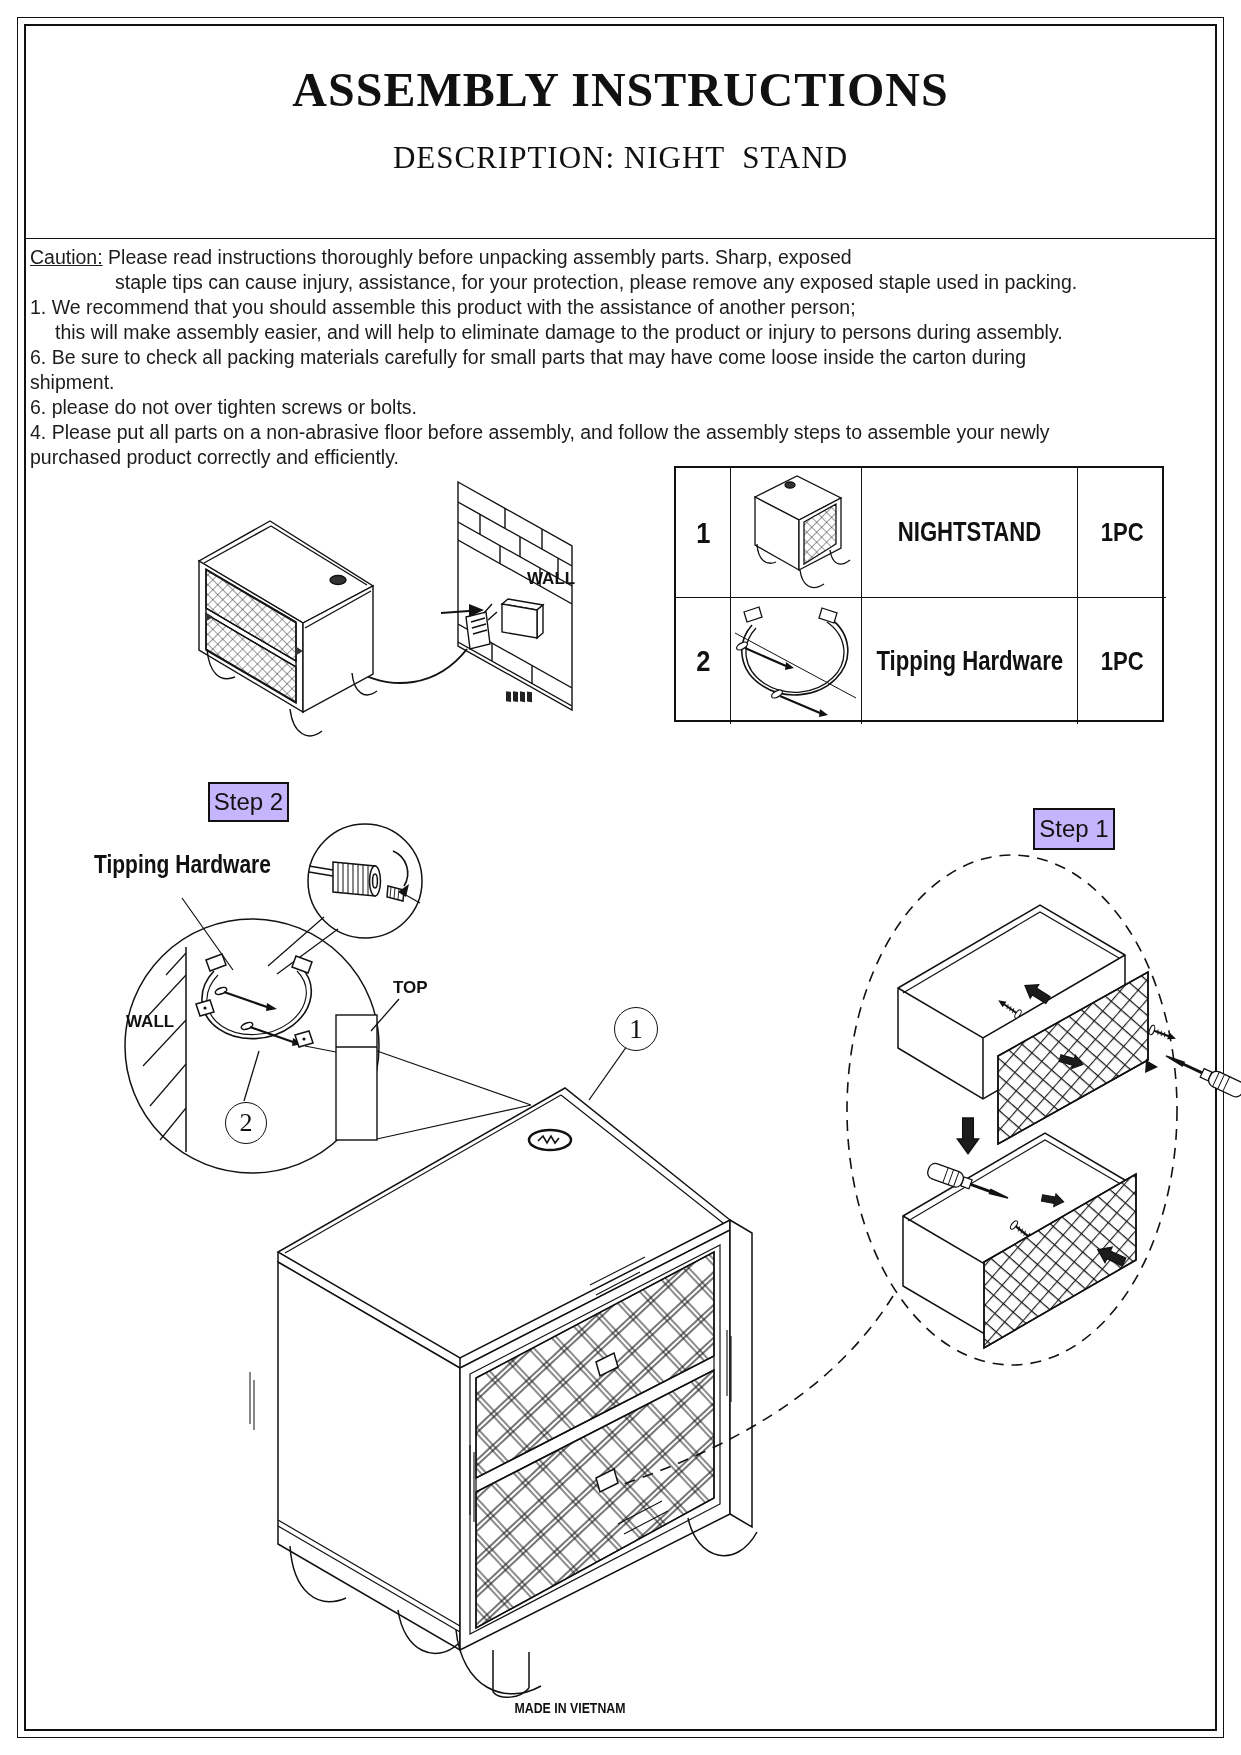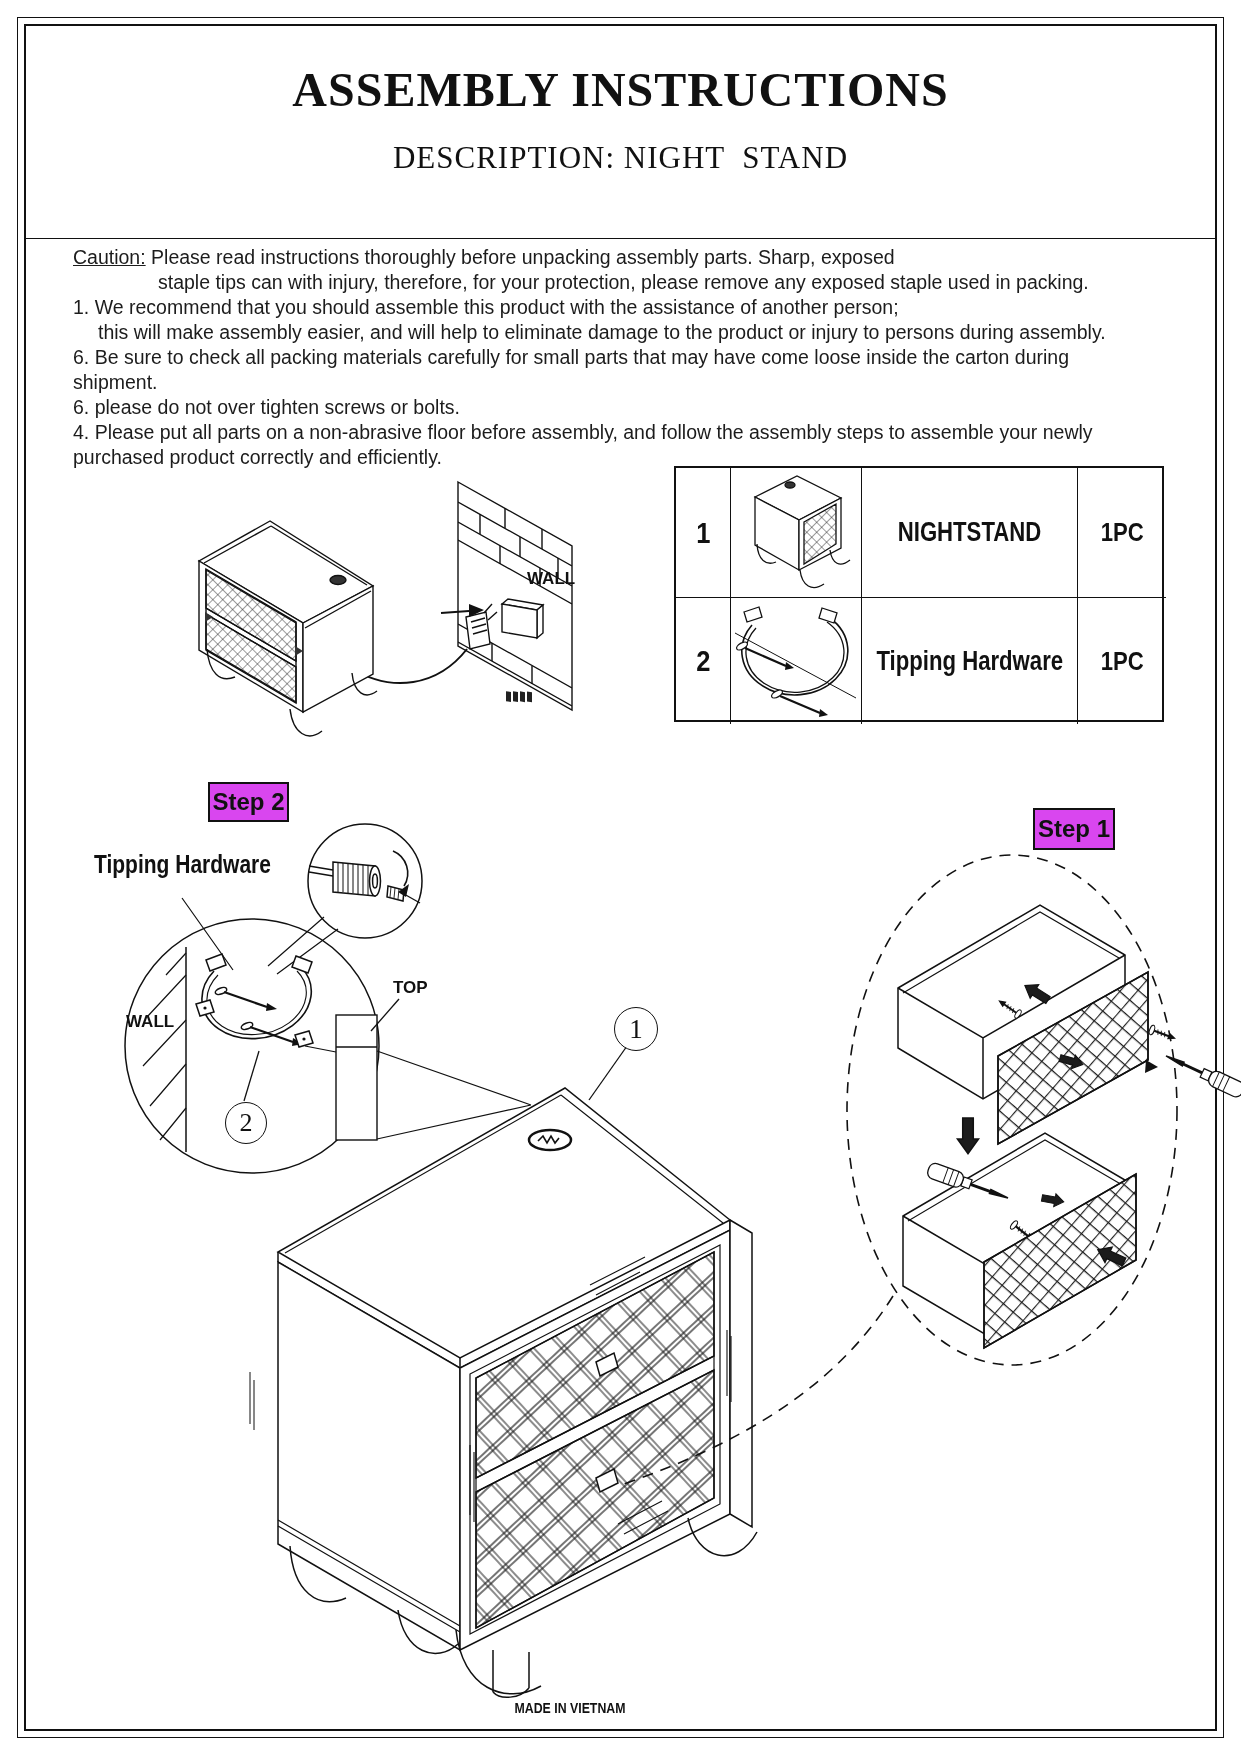--- a/index.html
+++ b/index.html
@@ -6,61 +6,61 @@
   .page{position:relative;width:1241px;height:1755px;background:#ffffff;
         font-family:"Liberation Sans",sans-serif;color:#111;overflow:hidden;}
   .border-outer{position:absolute;left:17px;top:17px;right:17px;bottom:17px;border:1.6px solid #111;}
   .border-inner{position:absolute;left:24px;top:24px;right:24px;bottom:24px;border:2px solid #111;}
   .title-rule{position:absolute;left:24px;right:24px;top:238px;border-top:1.8px solid #111;}
   .page-title{position:absolute;left:0;right:0;top:62px;text-align:center;
       font-family:"Liberation Serif",serif;font-weight:bold;font-size:48px;letter-spacing:1px;}
   .page-desc{position:absolute;left:0;right:0;top:140px;text-align:center;
       font-family:"Liberation Serif",serif;font-size:31px;letter-spacing:1px;white-space:pre;}
   .caution{position:absolute;left:30px;top:245px;width:1180px;font-size:19.5px;line-height:25px;color:#1c1c1c;}
-  .cline{height:25px;white-space:pre;margin-left:43px;}
+  .cline{height:25px;white-space:pre;}
   .ind1{padding-left:85px;}
   .ind2{padding-left:25px;}
   .c-label{text-decoration:underline;}
   svg.diagram{position:absolute;left:0;top:0;z-index:1;}
   
   .parts-table{position:absolute;left:674px;top:466px;width:490px;height:256px;z-index:2;
       display:grid;grid-template-columns:55px 131px 216px 88px;grid-template-rows:130px 126px;
       border:2.2px solid #111;box-sizing:border-box;background:transparent;}
   .pcell{border-right:1.8px solid #111;border-bottom:1.8px solid #111;
       display:flex;align-items:center;justify-content:center;box-sizing:border-box;}
   .pcell.lastcol{border-right:none;}
   .pcell.lastrow{border-bottom:none;}
   .pnum{font-weight:bold;font-size:30px;transform:scaleX(.85);}
   .pname{font-weight:bold;font-size:27px;transform:scaleX(.82);white-space:nowrap;}
   .pqty{font-weight:bold;font-size:26px;transform:scaleX(.85);}
   
   .lbl{position:absolute;z-index:3;font-weight:bold;color:#111;white-space:nowrap;}
   .cond{transform:scaleX(.84);transform-origin:left top;}
   .stepbox{position:absolute;z-index:3;border:2px solid #111;display:flex;align-items:center;justify-content:center;
-      font-weight:bold;font-size:24px;background:#d946ef;}
+      font-weight:normal;font-size:24px;background:#c4b5fd;}
   .callout{position:absolute;z-index:3;border:1.7px solid #111;border-radius:50%;background:#fff;
       display:flex;align-items:center;justify-content:center;font-family:"Liberation Serif",serif;font-size:27px;}
   .made-in{position:absolute;z-index:3;left:430px;top:1700px;width:280px;text-align:center;
       font-weight:bold;font-size:14px;transform:scaleX(.88);}
 </style>
 </head>
 <body>
 
 <div class="page">
 
   <div class="border-outer"></div>
   <div class="border-inner"></div>
 
   <div class="page-title">ASSEMBLY INSTRUCTIONS</div>
   <div class="page-desc">DESCRIPTION: NIGHT  STAND</div>
   <div class="title-rule"></div>
 
   <div class="caution">
     <div class="cline"><span class="c-label">Caution:</span><span> Please read instructions thoroughly before unpacking assembly parts. Sharp, exposed</span></div>
-    <div class="cline ind1">staple tips can with injury, therefore, for your protection, please remove any exposed staple used in packing.</div>
+    <div class="cline ind1">staple tips can cause injury, assistance, for your protection, please remove any exposed staple used in packing.</div>
     <div class="cline">1. We recommend that you should assemble this product with the assistance of another person;</div>
     <div class="cline ind2">this will make assembly easier, and will help to eliminate damage to the product or injury to persons during assembly.</div>
     <div class="cline">6. Be sure to check all packing materials carefully for small parts that may have come loose inside the carton during</div>
     <div class="cline">shipment.</div>
     <div class="cline">6. please do not over tighten screws or bolts.</div>
     <div class="cline">4. Please put all parts on a non-abrasive floor before assembly, and follow the assembly steps to assemble your newly</div>
     <div class="cline">purchased product correctly and efficiently.</div>
   </div>
 
   <svg class="diagram" width="1241" height="1755" viewBox="0 0 1241 1755">

